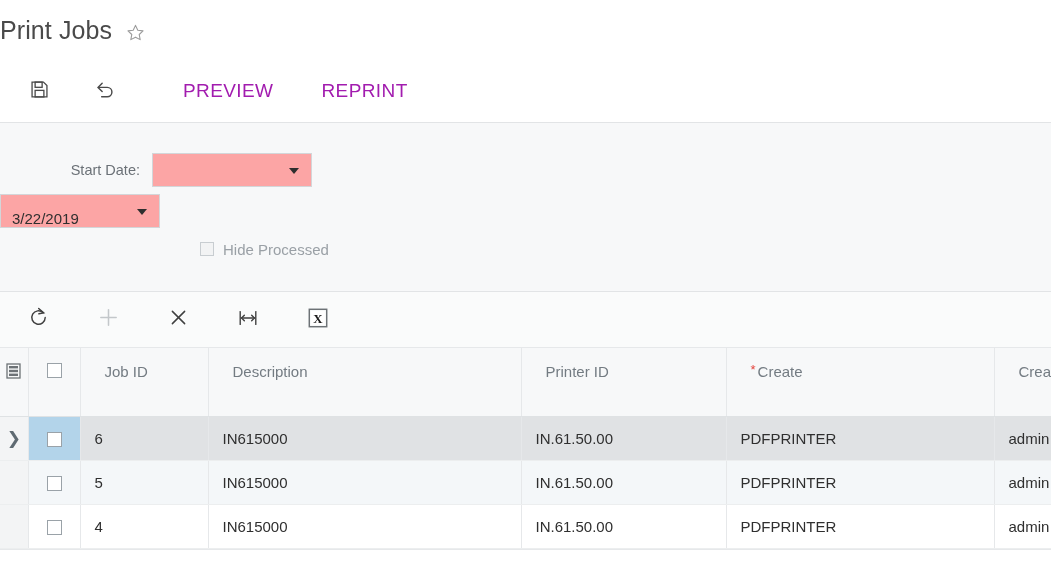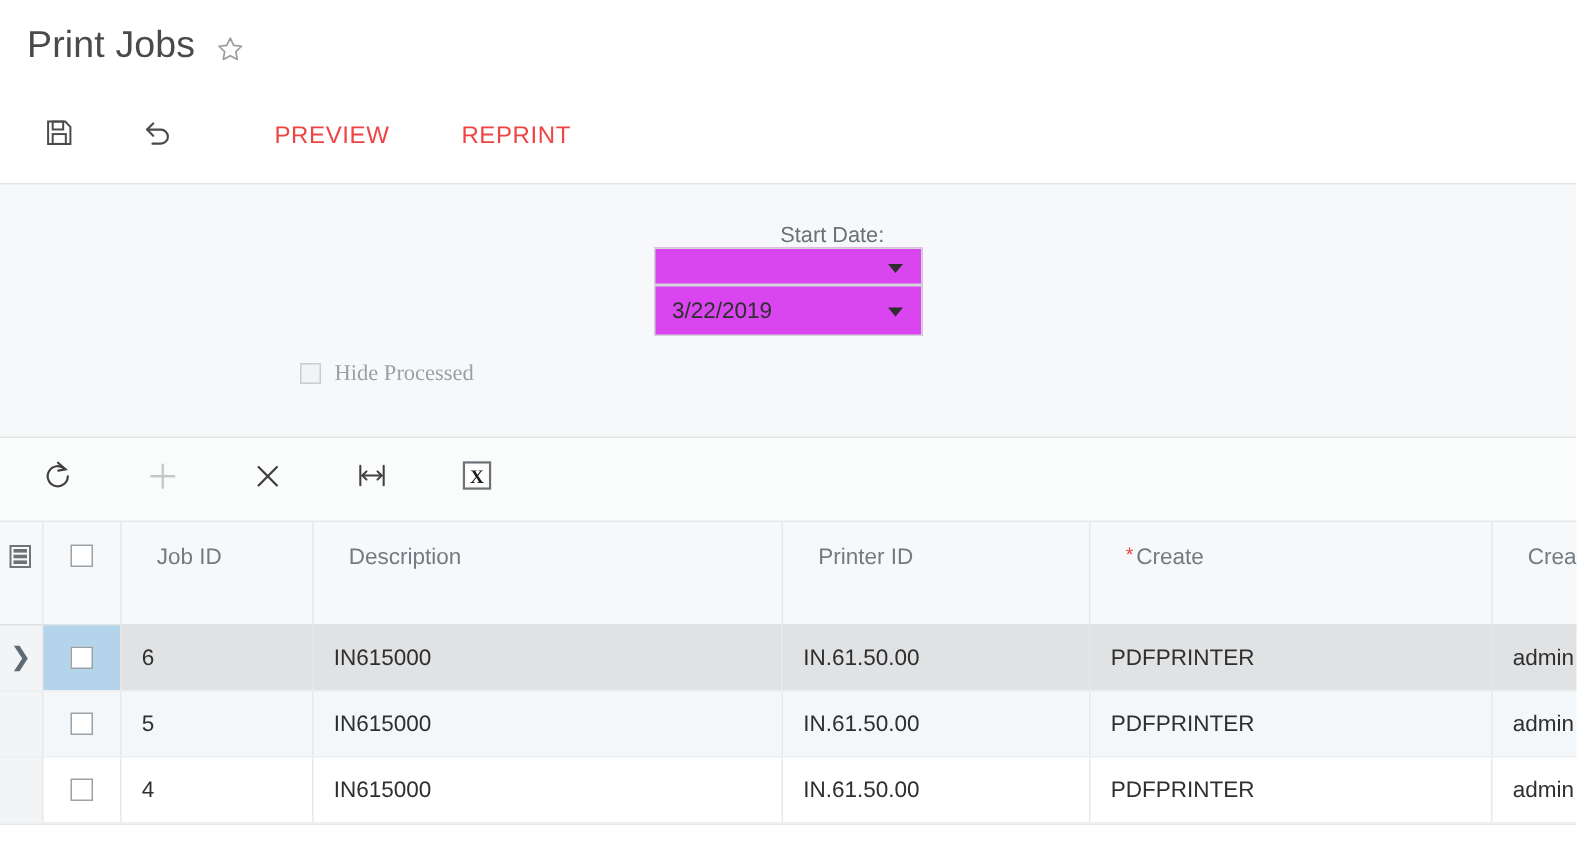--- a/index.html
+++ b/index.html
@@ -14,21 +14,20 @@
     font-family: "Liberation Sans", sans-serif;
     color: #333333;
     -webkit-font-smoothing: antialiased;
   }
 
   
   .title-bar {
     height: 60px;
     display: flex;
     align-items: center;
-    padding-left: 18px;
     box-sizing: border-box;
   }
   .page-title {
     font-size: 25px;
     font-weight: 400;
     color: #4a4a4a;
     letter-spacing: 0.1px;
   }
   .star-icon {
     margin-left: 14px;
@@ -47,22 +46,22 @@
   }
   .act-icon-btn {
     width: 42px;
     height: 40px;
     display: inline-flex;
     align-items: center;
     justify-content: center;
     cursor: pointer;
   }
   .act-text-btn {
-    font-size: 16px;
-    color: #ef4444;
+    font-size: 19px;
+    color: #a21caf;
     letter-spacing: 0.4px;
     padding: 0 13px;
     height: 40px;
     display: inline-flex;
     align-items: center;
     cursor: pointer;
     white-space: nowrap;
   }
   .sp-undo { margin-left: 24px; }
   .sp-preview { margin-left: 44px; }
@@ -75,38 +74,37 @@
     border-bottom: 1px solid #e2e4e6;
     height: 170px;
     box-sizing: border-box;
     padding-top: 26px;
     position: relative;
   }
   .filter-row {
     display: flex;
     align-items: center;
     height: 41px;
-    flex-direction: column;
   }
   .filter-label {
     width: 152px;
     text-align: right;
     padding-right: 12px;
     font-size: 14.5px;
     color: #6b7177;
     box-sizing: border-box;
   }
   .date-field {
-    width: 179px;
+    width: 160px;
     height: 34px;
-    background: #d946ef;
+    background: #fca5a5;
     border: 1px solid #d3d6d9;
     box-sizing: border-box;
     display: flex;
-    align-items: center;
+    align-items: flex-end;
     position: relative;
     cursor: text;
   }
   .date-field .val {
     font-size: 15px;
     color: #2f2f2f;
     padding-left: 11px;
   }
   .caret {
     position: absolute;
@@ -129,21 +127,20 @@
     height: 14px;
     border: 1px solid #c8cdd1;
     background: #f2f3f4;
     box-sizing: border-box;
     cursor: pointer;
   }
   .chk-label {
     font-size: 15px;
     color: #9aa0a6;
     margin-left: 9px;
-    font-family: Liberation Serif, serif;
   }
 
   
   .grid-toolbar {
     height: 56px;
     background: #fafbfb;
     border-bottom: 1px solid #e6e8ea;
     display: flex;
     align-items: center;
     padding-left: 16px;

